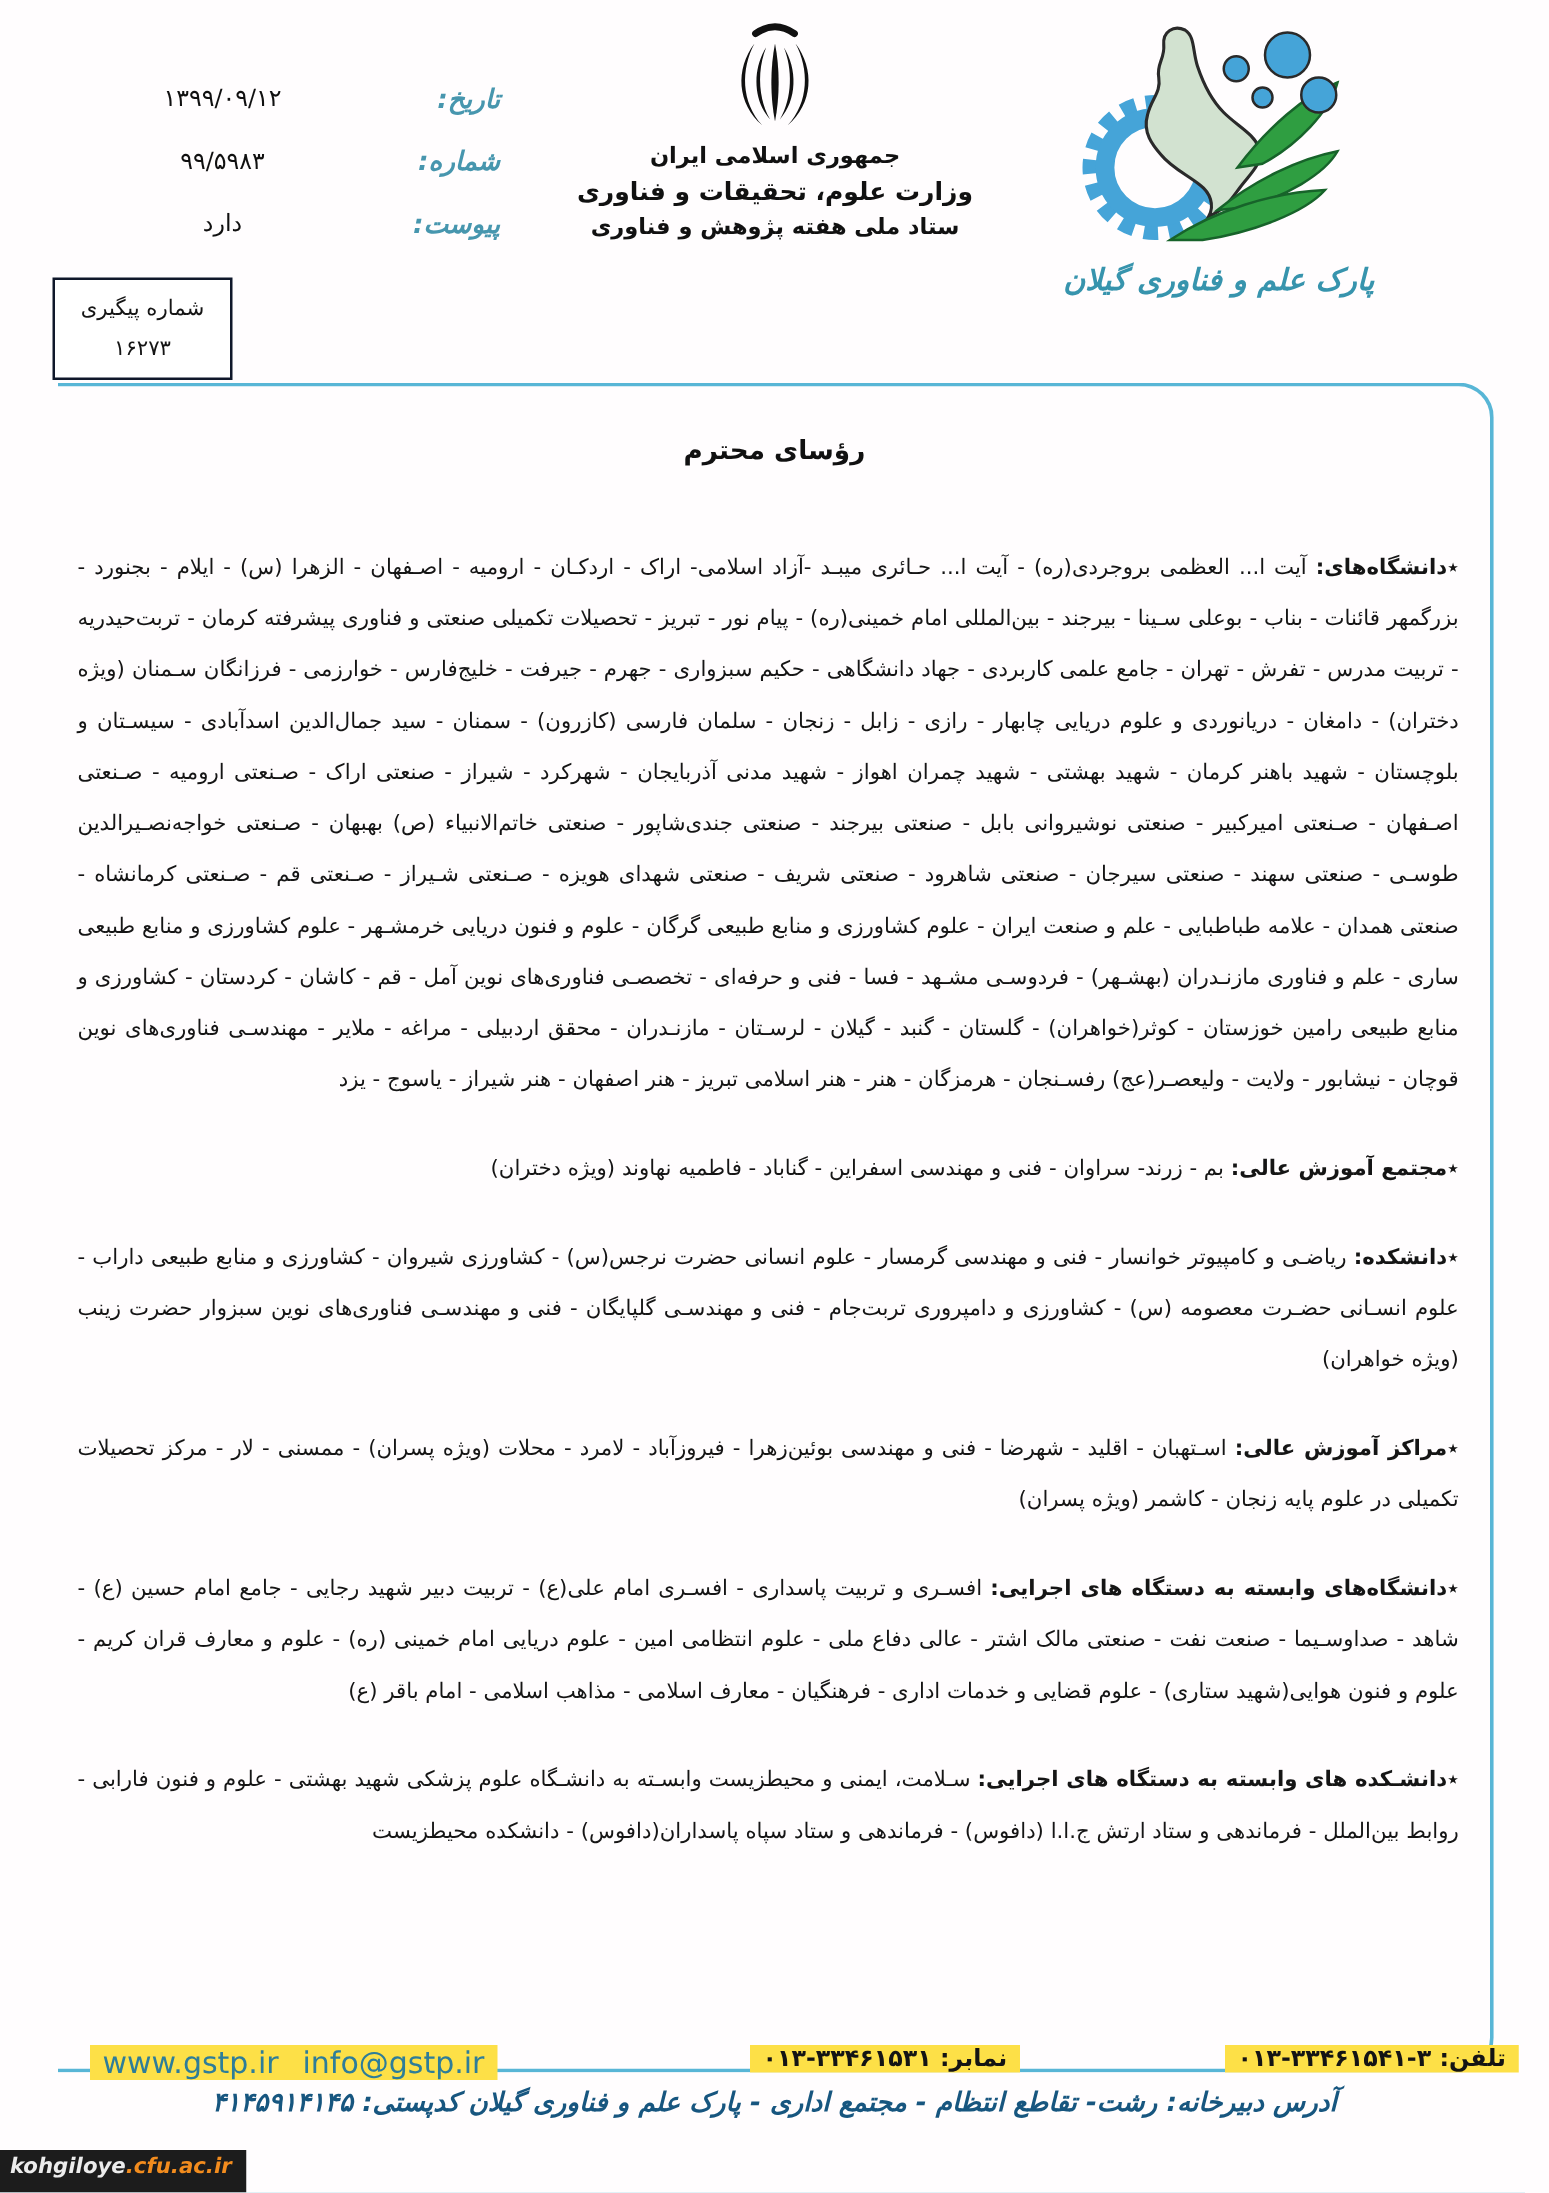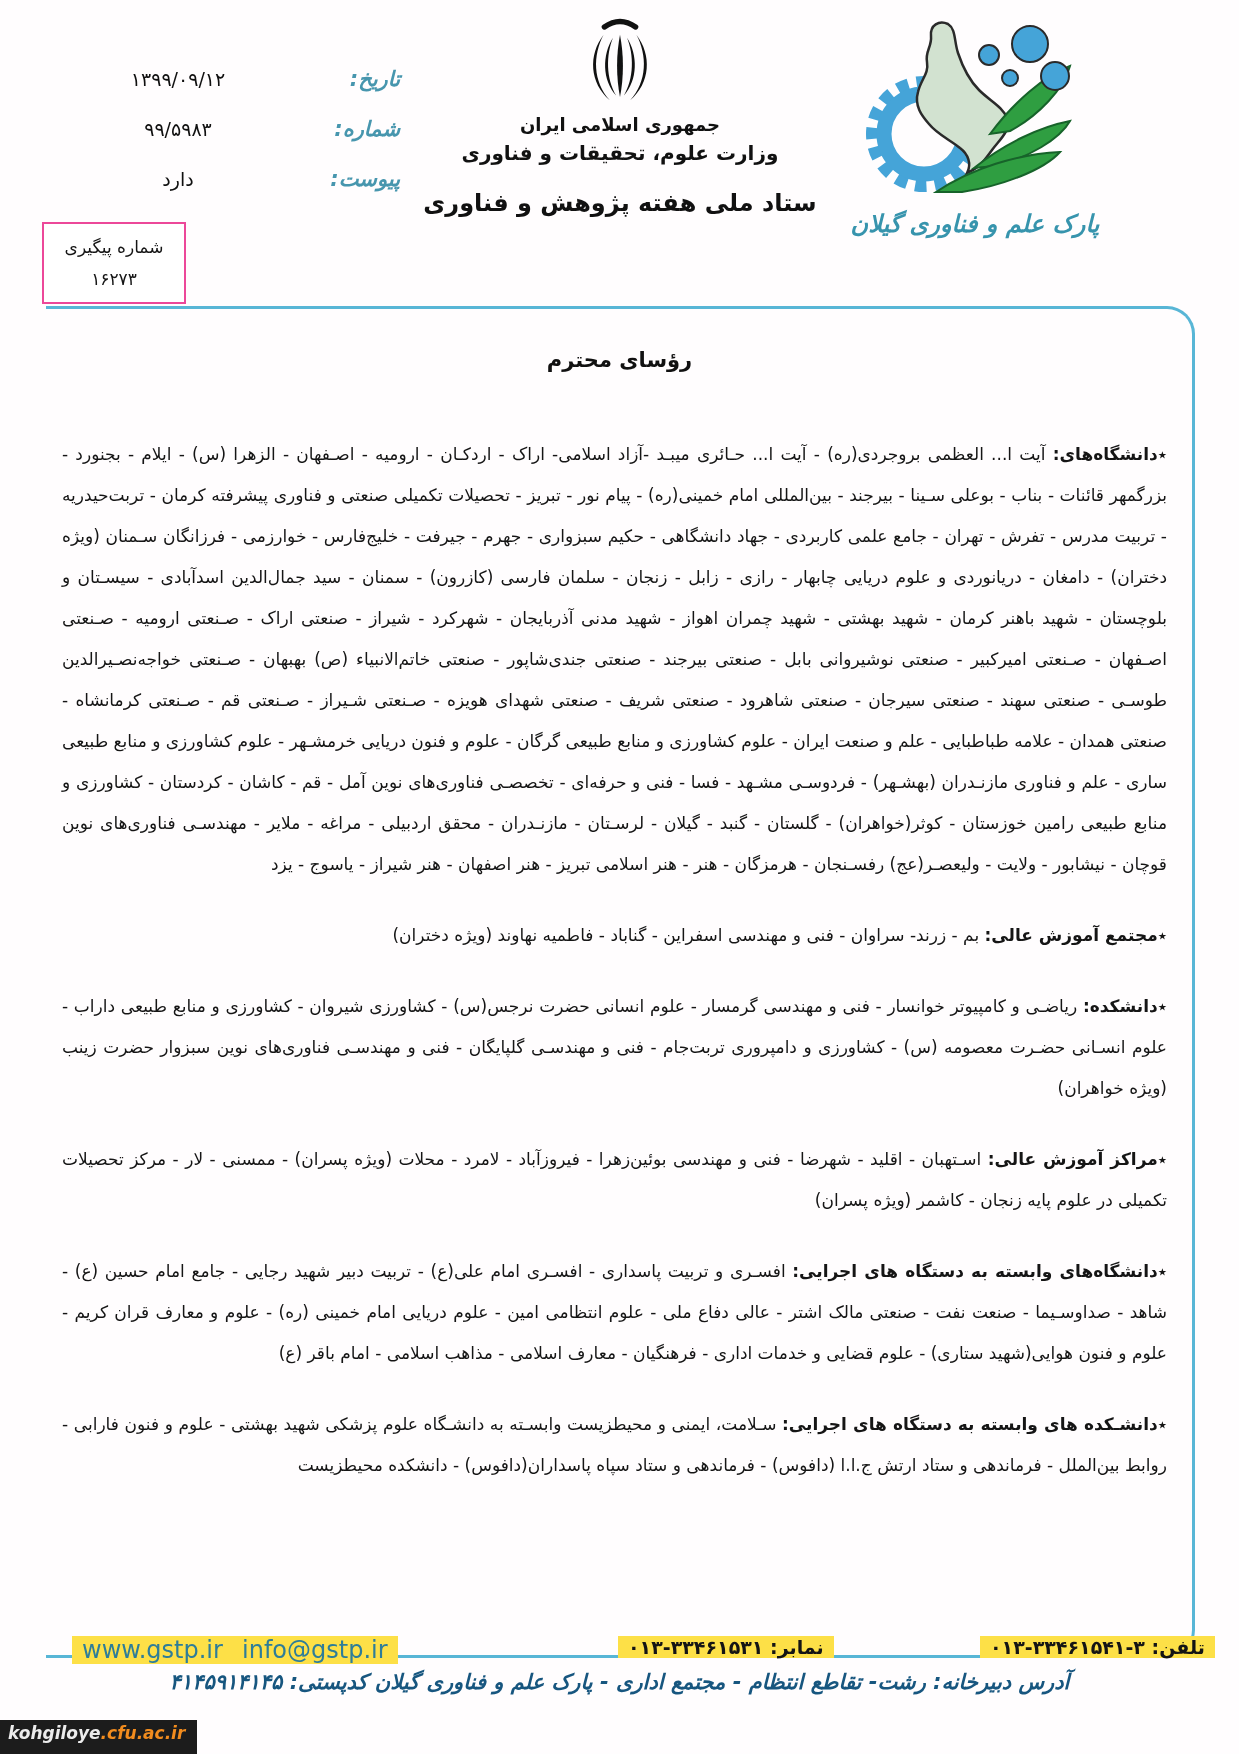--- a/index.html
+++ b/index.html
@@ -5,30 +5,30 @@
   html,body{margin:0;padding:0;background:#ffffff;}
   .page{position:relative;width:1239px;height:1754px;background:#fffdfe;
         font-family:"DejaVu Sans",sans-serif;direction:rtl;overflow:hidden;color:#151515;}
 
   
   .meta{position:absolute;top:62px;left:56px;width:344px;}
   .meta-row{display:flex;align-items:center;margin-bottom:16px;height:34px;}
   .meta-label{width:100px;color:#4796ae;font-size:21px;font-weight:bold;font-style:italic;text-align:right;}
   .meta-value{flex:1;text-align:center;font-size:19px;color:#101010;}
 
-  .tracking{position:absolute;top:222px;left:42px;width:140px;height:78px;border:2px solid #ec4899;
+  .tracking{position:absolute;top:222px;left:42px;width:140px;height:78px;border:2px solid #0f172a;
             background:#fff;display:flex;flex-direction:column;justify-content:center;align-items:center;
             font-size:17px;line-height:32px;}
 
   
   .center-head{position:absolute;top:14px;left:420px;width:400px;text-align:center;color:#111;}
   .center-head .emblem{display:block;margin:0 auto 4px auto;}
   .h-line1{font-size:18px;font-weight:bold;}
   .h-line2{font-size:20px;font-weight:bold;margin-top:6px;}
-  .h-line3{font-size:24px;font-weight:bold;margin-top:24px;}
+  .h-line3{font-size:18px;font-weight:bold;margin-top:6px;}
 
   
   .logo-block{position:absolute;top:16px;left:845px;width:260px;text-align:center;}
   .logo-caption{margin-top:4px;font-size:24px;font-weight:bold;font-style:italic;color:#3794ad;}
 
   
   .frame{position:absolute;left:46px;top:306px;width:1146px;height:1346px;
          border-top:3px solid #58b6d6;border-right:3px solid #58b6d6;border-bottom:3px solid #58b6d6;
          border-radius:0 28px 28px 0;}
 
@@ -39,21 +39,21 @@
   .para{margin:0 0 30px 0;}
   .para .lead{font-weight:bold;}
 
   
   .f-item{position:absolute;top:1636px;background:#fde047;padding:0 10px;white-space:nowrap;}
   .f-latin{color:#2e7d99;font-size:24px;direction:ltr;}
   .f-fa{color:#141414;font-size:19px;font-weight:bold;}
   .num{direction:ltr;unicode-bidi:embed;}
   .site{left:72px;}
   .email{left:232px;}
-  .fax{left:618px;}
+  .fax{left:600px;}
   .phone{left:980px;}
   .address{position:absolute;top:1670px;left:0;width:100%;text-align:center;color:#17567f;
            font-size:21px;font-weight:bold;font-style:italic;}
   .watermark{position:absolute;left:0;top:1720px;background:#1c1c1c;padding:3px 12px 16px 8px;
              font-style:italic;font-weight:bold;font-size:17px;direction:ltr;}
   .wm-a{color:#ececec;}
   .wm-b{color:#f28c1e;}
 </style>
 </head>
 <body>

